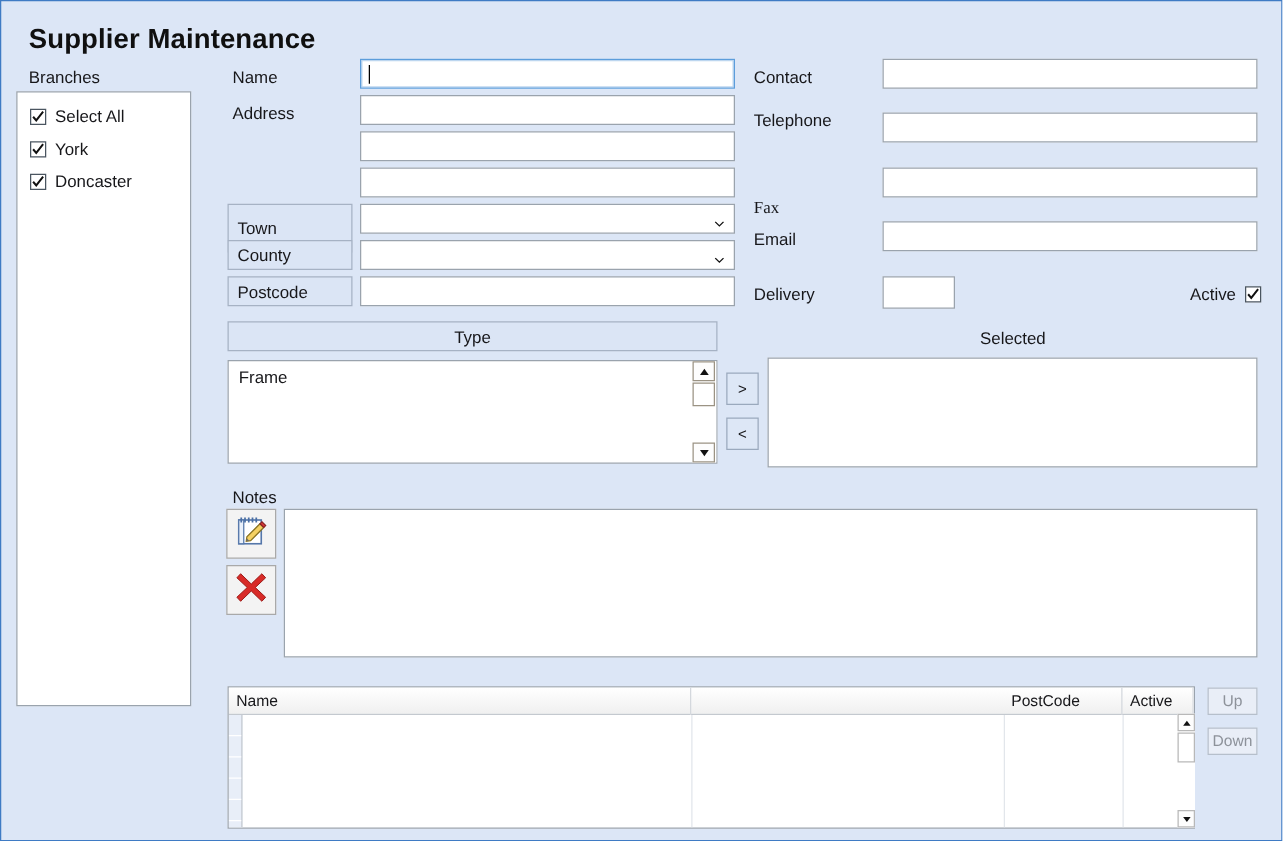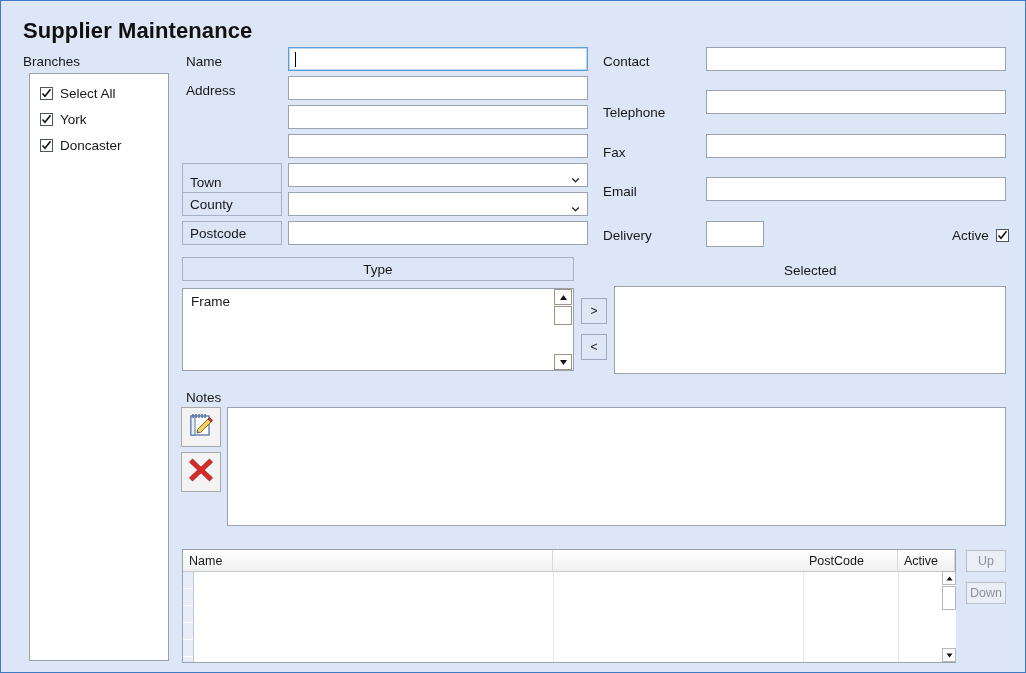--- a/index.html
+++ b/index.html
@@ -252,21 +252,21 @@
   }
 </style>
 </head>
 <body>
 
 <div id="app">
 
   <div class="title">Supplier Maintenance</div>
 
   <div class="lbl" style="left:22px; top:53px;">Branches</div>
-  <div class="listbox" style="left:28px; top:72px; width:140px; height:588px;text-align:center;">
+  <div class="listbox" style="left:12px; top:72px; width:140px; height:492px;text-align:center;">
     <div class="chkrow" style="left:10px; top:11px;">
       <span class="cbx"><svg width="11" height="11" viewBox="0 0 11 11">
             <path d="M1.5 5.4 L4 8.3 L9.5 1.3" stroke="#111" stroke-width="1.6" fill="none"></path>
           </svg></span><span class="txt">Select All</span>
     </div>
     <div class="chkrow" style="left:10px; top:37px;">
       <span class="cbx"><svg width="11" height="11" viewBox="0 0 11 11">
             <path d="M1.5 5.4 L4 8.3 L9.5 1.3" stroke="#111" stroke-width="1.6" fill="none"></path>
           </svg></span><span class="txt">York</span>
     </div>
@@ -305,24 +305,24 @@
   </div>
 
   <div class="fldbtn" style="left:181px; top:220px; width:100px; height:24px;">
       <span>Postcode</span>
     </div>
   <input class="tbox" style="left: 287px; top: 220px; width: 300px; height: 24px;" value="">
 
   <div class="lbl" style="left:602px; top:53px;">Contact</div>
   <input class="tbox" style="left: 705px; top: 46px; width: 300px; height: 24px;" value="">
 
-  <div class="lbl" style="left:602px; top:104px;">Telephone</div>
+  <div class="lbl" style="left:602px; top:88px;">Telephone</div>
   <input class="tbox" style="left: 705px; top: 89px; width: 300px; height: 24px;" value="">
 
-  <div class="lbl" style="left:602px; top:144px;">Fax</div>
+  <div class="lbl" style="left:602px; top:157px;font-family:Liberation Serif, serif;">Fax</div>
   <input class="tbox" style="left: 705px; top: 133px; width: 300px; height: 24px;" value="">
 
   <div class="lbl" style="left:602px; top:183px;">Email</div>
   <input class="tbox" style="left: 705px; top: 176px; width: 300px; height: 24px;" value="">
 
   <div class="lbl" style="left:602px; top:227px;">Delivery</div>
   <input class="tbox" style="left: 705px; top: 220px; width: 58px; height: 26px;" value="">
 
   <div class="chkrow" style="left:951px; top:226px;">
     <span class="txt" style="margin-right:7px;">Active</span><span class="cbx"><svg width="11" height="11" viewBox="0 0 11 11">

